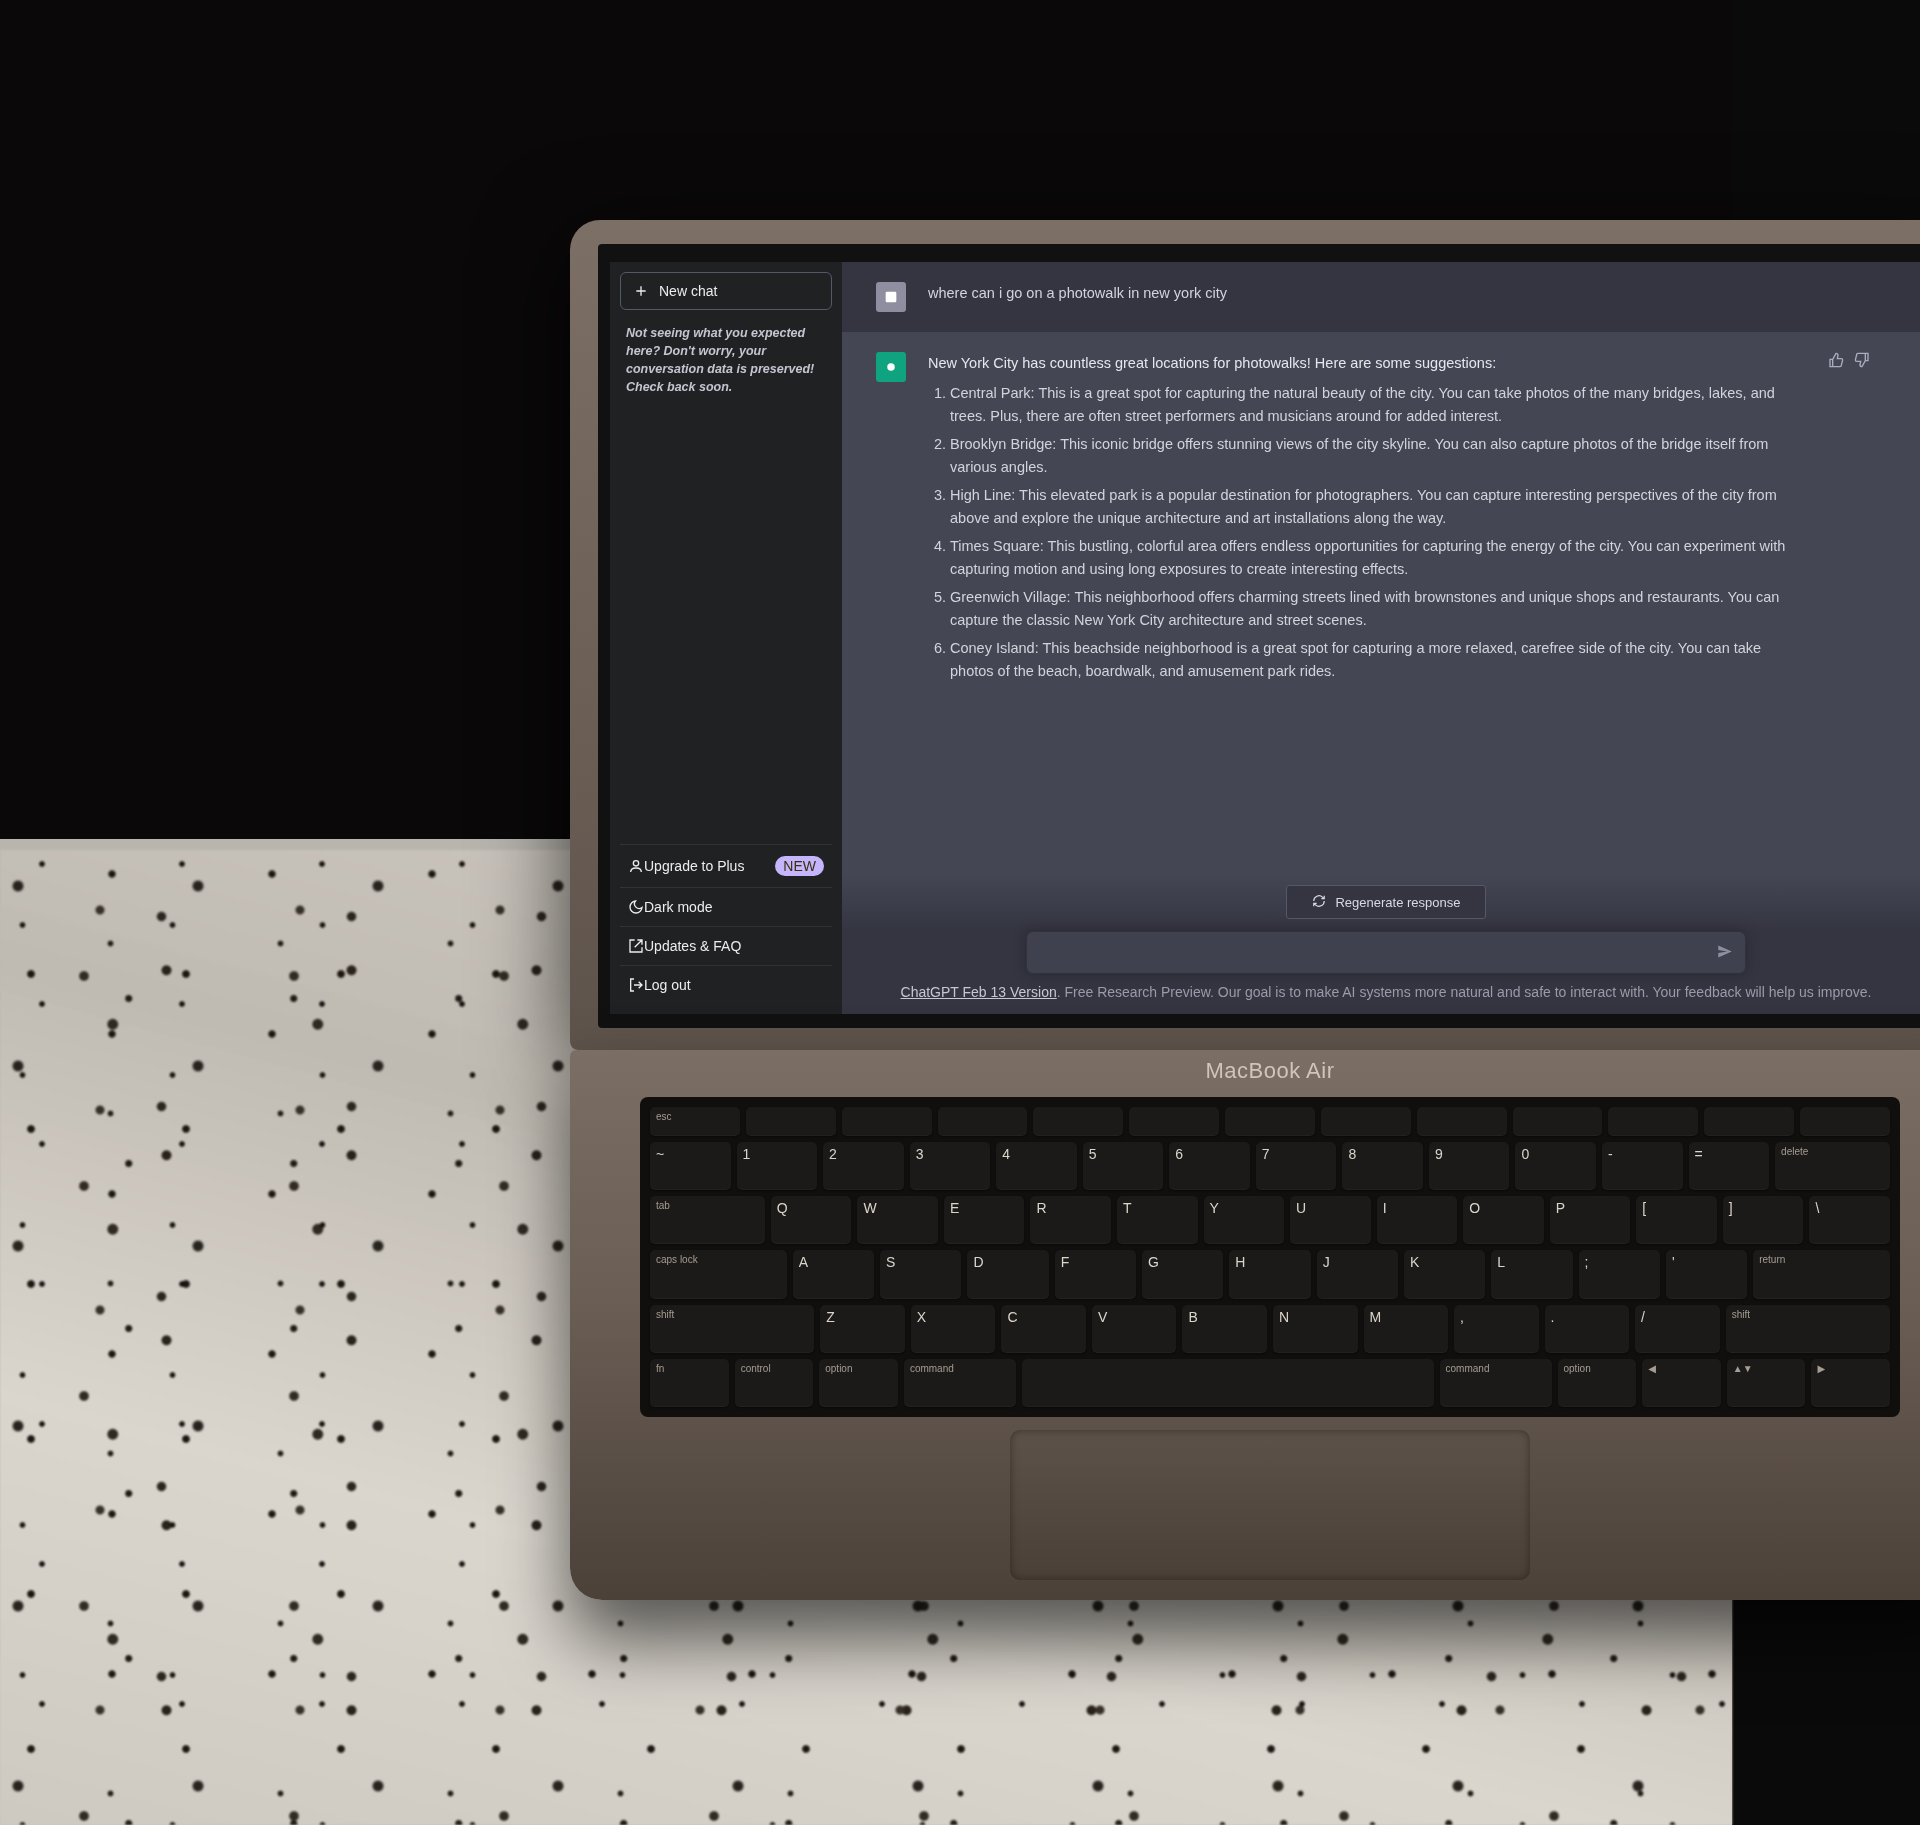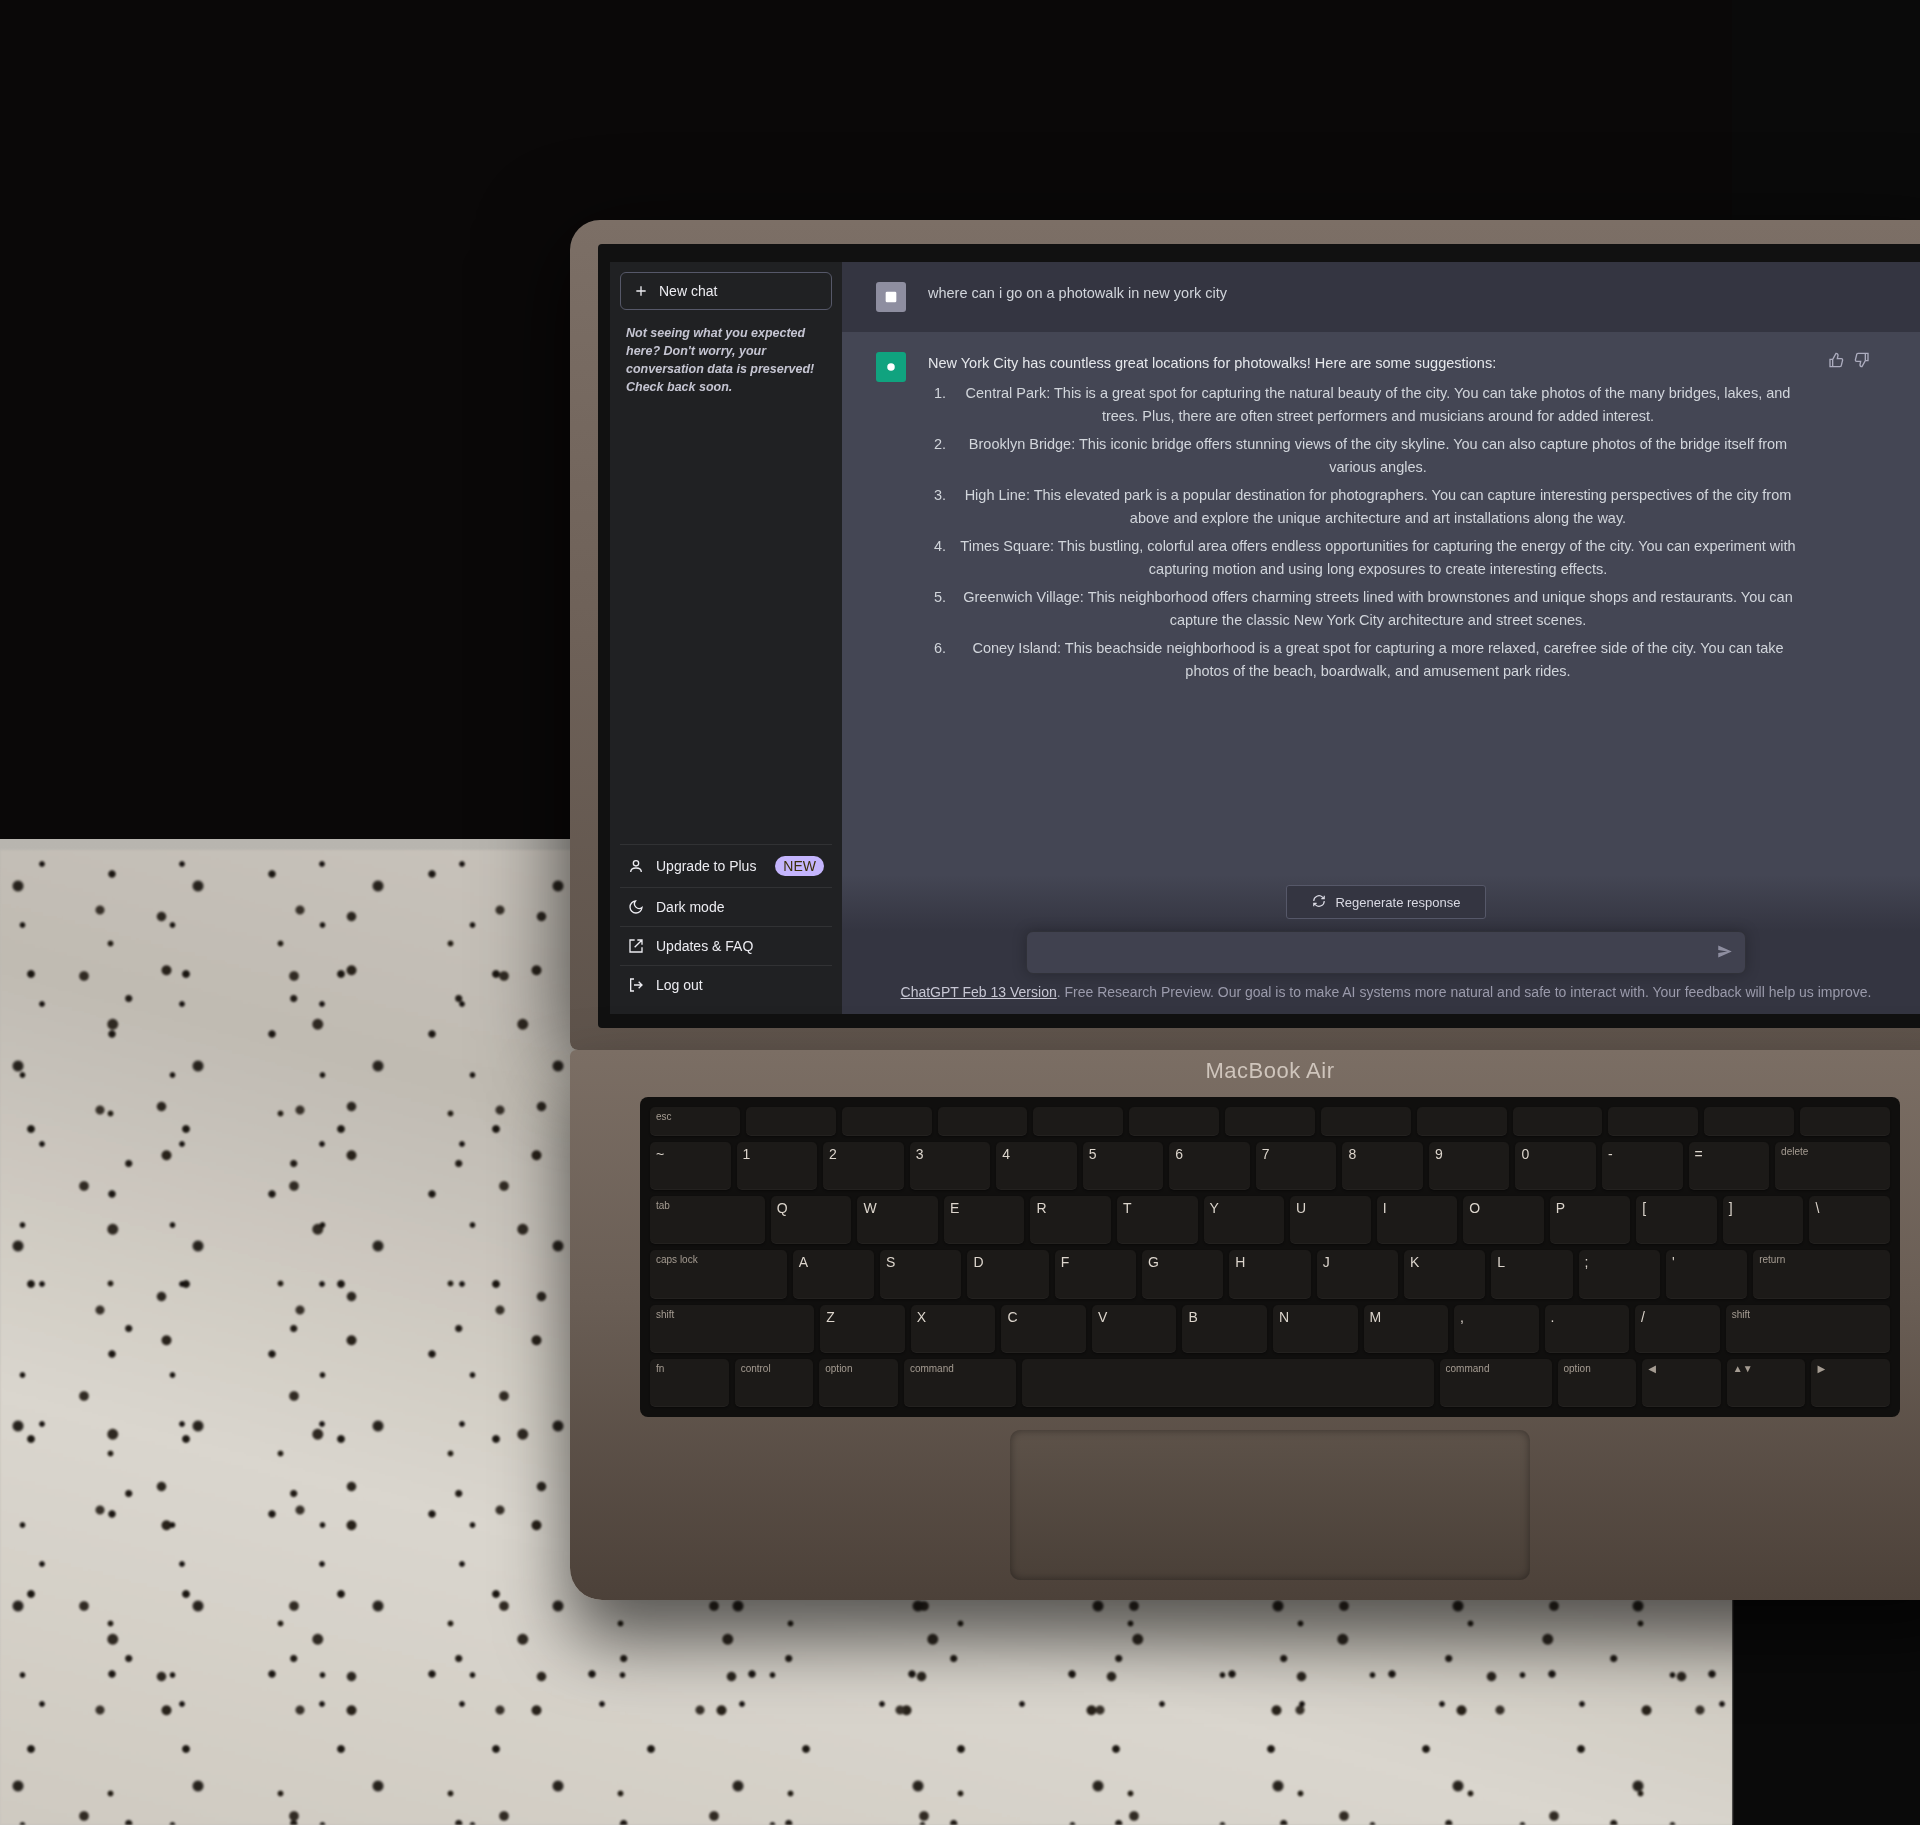--- a/index.html
+++ b/index.html
@@ -165,21 +165,20 @@
   font-style: italic;
   color: #c5c5d2;
   text-align: left;
   font-weight: 600;
   padding: 0 6px;
 }
 .sidebar .spacer { flex: 1; }
 .srow {
   display: flex;
   align-items: center;
-  gap: 12px;
   padding: 11px 8px;
   font-size: 14px;
   color: #ececf1;
   border-top: 1px solid rgba(255,255,255,.08);
   cursor: pointer;
 }
 .badge {
   margin-left: auto;
   background: #c4b5fd;
   color: #3b2f0a;
@@ -207,21 +206,21 @@
 .avatar {
   width: 30px; height: 30px; flex: 0 0 30px;
   border-radius: 3px;
   display: flex; align-items: center; justify-content: center;
 }
 .avatar.user-av { background: #8e8ea0; }
 .avatar.bot-av { background: #10a37f; }
 .msg-body { flex: 1; color: #d1d5db; font-size: 14.5px; line-height: 1.55; }
 .msg-body .intro { margin-bottom: 8px; color: #e5e7eb; }
 .msg-body ol { padding-left: 22px; }
-.msg-body li { margin-bottom: 6px; text-align: center; }
+.msg-body li { margin-bottom: 6px; }
 .msg-body .outro { margin-top: 12px; }
 .actions { display: flex; gap: 10px; color: #acacbe; }
 .icon-btn { cursor: pointer; }
 
 .bottom {
   margin-top: auto;
   padding: 10px 30px 14px;
   background: linear-gradient(180deg, rgba(68,70,84,0) 0%, #343541 40%);
   text-align: center;
 }

